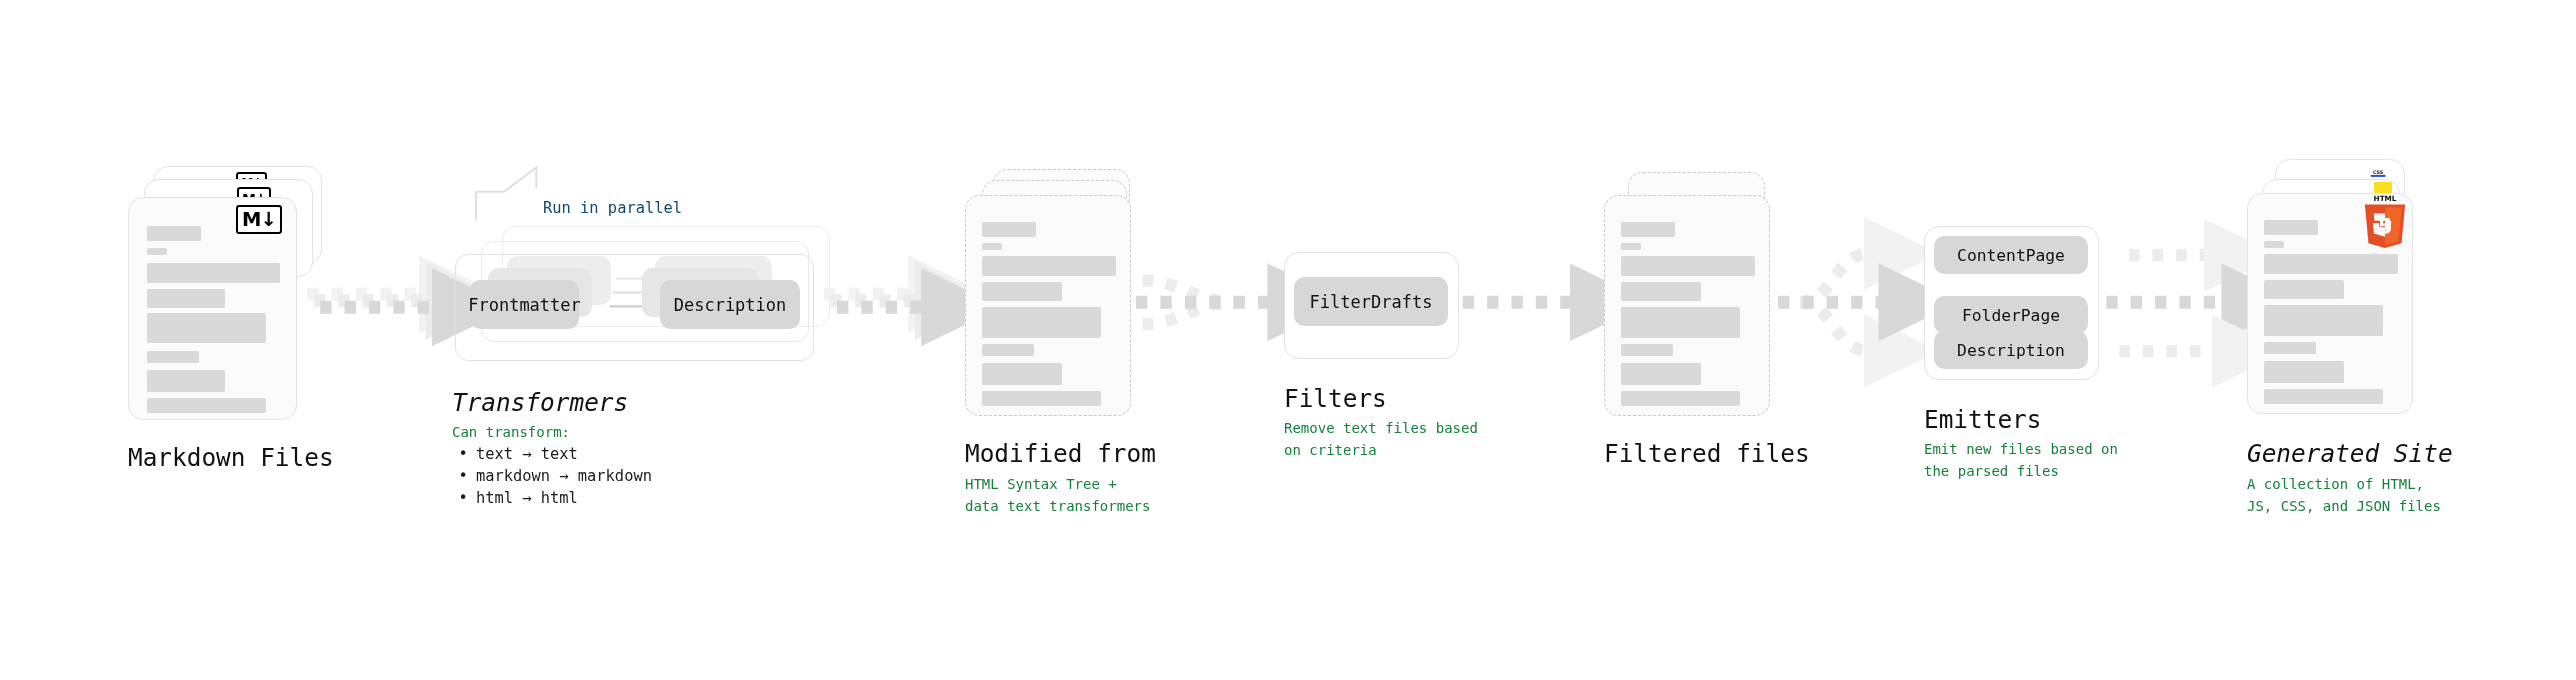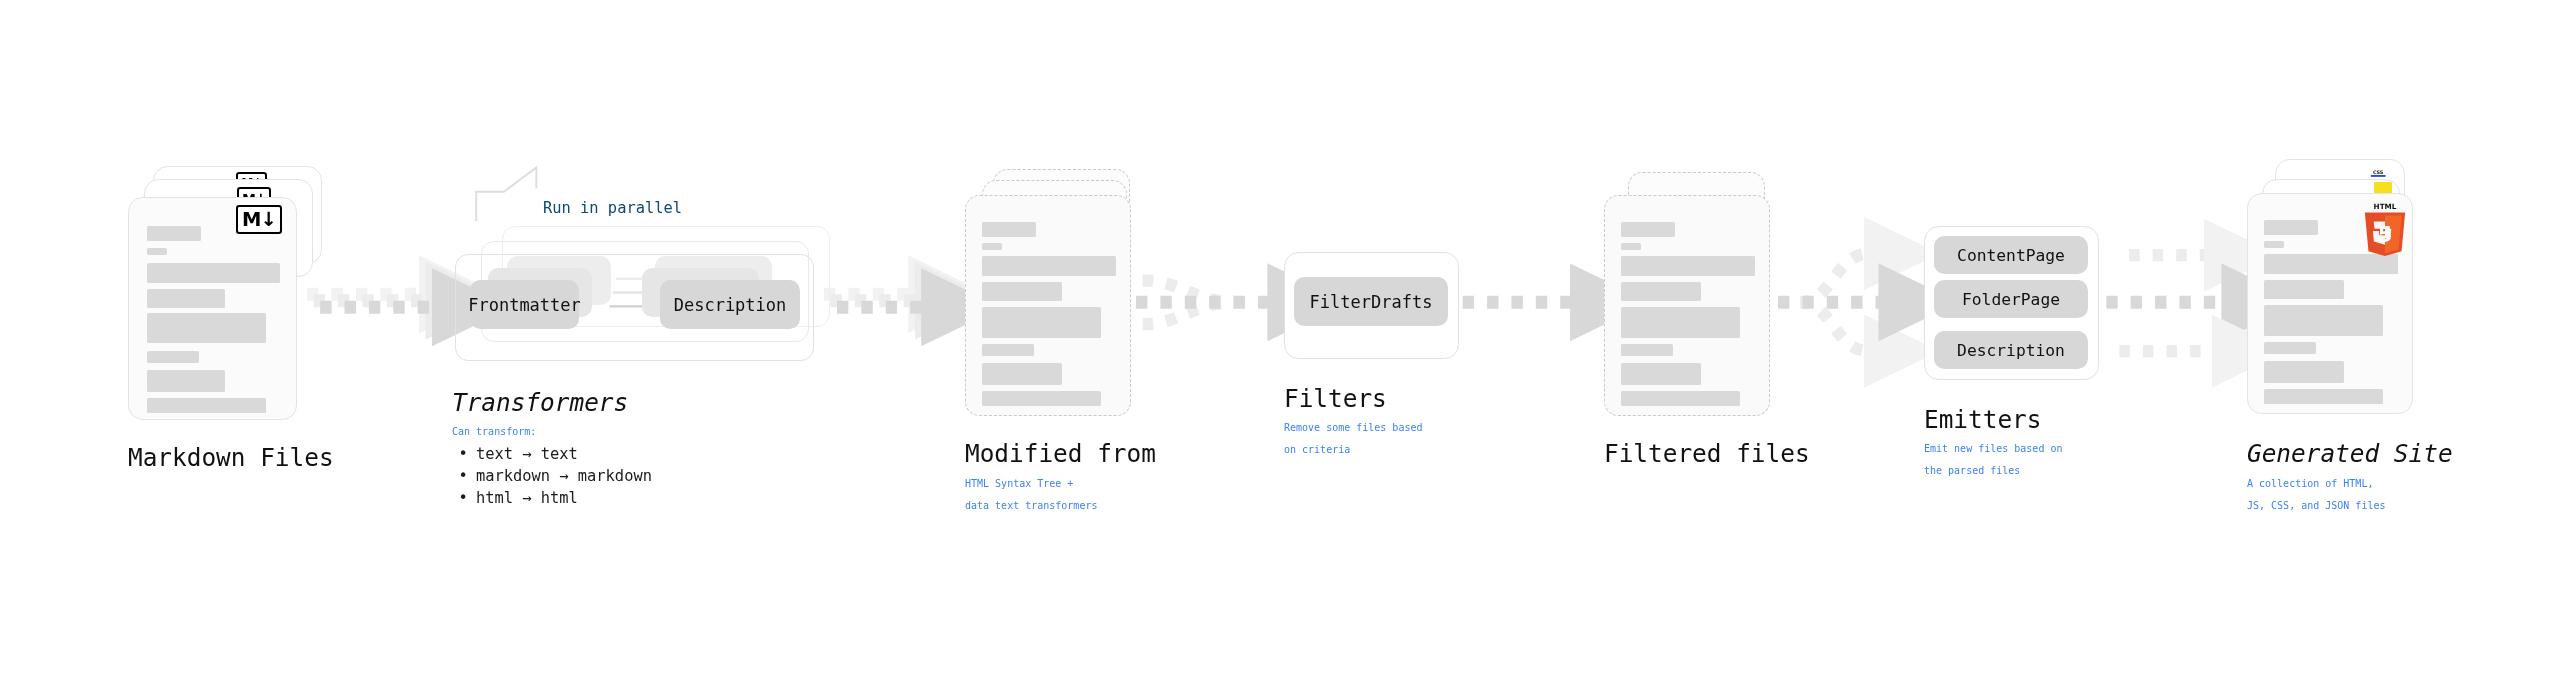--- a/index.html
+++ b/index.html
@@ -11,21 +11,21 @@
   .stage{position:absolute;left:0;top:0;width:2576px;height:681px;}
 
   
   .abs{position:absolute;}
 
   .stage-title{
     font-size:24.4px;font-weight:400;letter-spacing:0px;color:#111;
     white-space:nowrap;
   }
   .stage-sub{
-    font-size:10px;line-height:22px;color:#3b82f6;white-space:pre;
+    font-size:14px;line-height:22px;color:#15803d;white-space:pre;
   }
 
   
   .doccard{
     position:absolute;border-radius:14.6px;background:#fbfbfb;
     border:1.3px solid #e3e3e3;box-sizing:border-box;
   }
   .doccard.dashed{
     background:#fafafa;border:1.4px dashed #c9c9c9;
   }
@@ -210,21 +210,21 @@
     <div class="abs stage-title" style="left:965px;top:439px;">Modified from</div>
     <div class="abs stage-sub" style="left:965px;top:473px;">HTML Syntax Tree +
 data text transformers</div>
   </div>
 
   <div>
     <div class="panel" style="left:1284px;top:252px;width:175px;height:107px;"></div>
     <div class="chip" style="left:1294px;top:277px;width:154px;height:49px;">FilterDrafts</div>
 
     <div class="abs stage-title" style="left:1284px;top:384px;">Filters</div>
-    <div class="abs stage-sub" style="left:1284px;top:417px;">Remove some files based
+    <div class="abs stage-sub" style="left:1284px;top:417px;">Remove text files based
 on criteria</div>
   </div>
 
   <div>
     <div class="doccard dashed" style="left:1628px;top:172px;width:137px;height:57px;background:#fcfcfc;"></div>
     <div class="doccard dashed" style="left:1604px;top:195px;width:166px;height:221px;">
       <div class="bar" style="left:16.3px;top:26px;width:54px;height:14.6px;"></div>
       <div class="bar" style="left:16.3px;top:47px;width:19.5px;height:6.5px;"></div>
       <div class="bar" style="left:16.3px;top:60px;width:134px;height:20.3px;"></div>
       <div class="bar" style="left:16.3px;top:86px;width:80px;height:18.7px;"></div>
@@ -234,21 +234,21 @@
       <div class="bar" style="left:16.3px;top:195px;width:119px;height:14.6px;"></div>
     </div>
 
     <div class="abs stage-title" style="left:1604px;top:439px;">Filtered files</div>
   </div>
 
   <div>
     <div class="panel" style="left:1924px;top:226px;width:175px;height:154px;"></div>
 
     <div class="chip" style="left:1934px;top:236px;width:154px;height:38px;font-size:16.3px;">ContentPage</div>
-    <div class="chip" style="left:1934px;top:280px;width:154px;height:38px;font-size:16.3px;">FolderPage</div>
+    <div class="chip" style="left:1934px;top:296px;width:154px;height:38px;font-size:16.3px;">FolderPage</div>
     <div class="chip" style="left:1934px;top:331px;width:154px;height:38px;font-size:16.3px;">Description</div>
 
     <div class="abs stage-title" style="left:1924px;top:405px;">Emitters</div>
     <div class="abs stage-sub" style="left:1924px;top:438px;">Emit new files based on
 the parsed files</div>
   </div>
 
   <div>
 
     <div class="doccard ghost" style="left:2275px;top:159px;width:130px;height:55px;"></div>
@@ -266,21 +266,21 @@
       <div class="bar" style="left:16.3px;top:26px;width:54px;height:14.6px;"></div>
       <div class="bar" style="left:16.3px;top:47px;width:19.5px;height:6.5px;"></div>
       <div class="bar" style="left:16.3px;top:60px;width:134px;height:20.3px;"></div>
       <div class="bar" style="left:16.3px;top:86px;width:80px;height:18.7px;"></div>
       <div class="bar" style="left:16.3px;top:111px;width:119px;height:31px;"></div>
       <div class="bar" style="left:16.3px;top:148px;width:52px;height:12.2px;"></div>
       <div class="bar" style="left:16.3px;top:167px;width:80px;height:22px;"></div>
       <div class="bar" style="left:16.3px;top:195px;width:119px;height:14.6px;"></div>
     </div>
 
-    <div class="html5" style="left:2360px;top:201px;">
+    <div class="html5" style="left:2360px;top:193px;">
       <svg viewBox="0 0 62 70" width="50" height="57">
         <text x="31" y="9" font-size="9" font-weight="bold" text-anchor="middle" font-family="DejaVu Sans, sans-serif" fill="#111">HTML</text>
         <path d="M6,14 L56,14 L51.5,62 L31,68 L10.5,62 z" fill="#e44d26"></path>
         <path d="M31,17.5 L31,64.6 L47.8,59.8 L51.6,17.5 z" fill="#f16529"></path>
         <path d="M31,25 L17,25 L18,34 L31,34 L31,42 L24,42 L23.5,37 L16,37 L17.2,50
                  L31,54 L31,46 L38,44 L38.8,34 L31,34 z" fill="#ffffff" opacity="0.95"></path>
         <text x="31" y="50" font-size="26" font-weight="bold" text-anchor="middle" font-family="DejaVu Sans, sans-serif" fill="#ffffff">5</text>
       </svg>
     </div>
 

